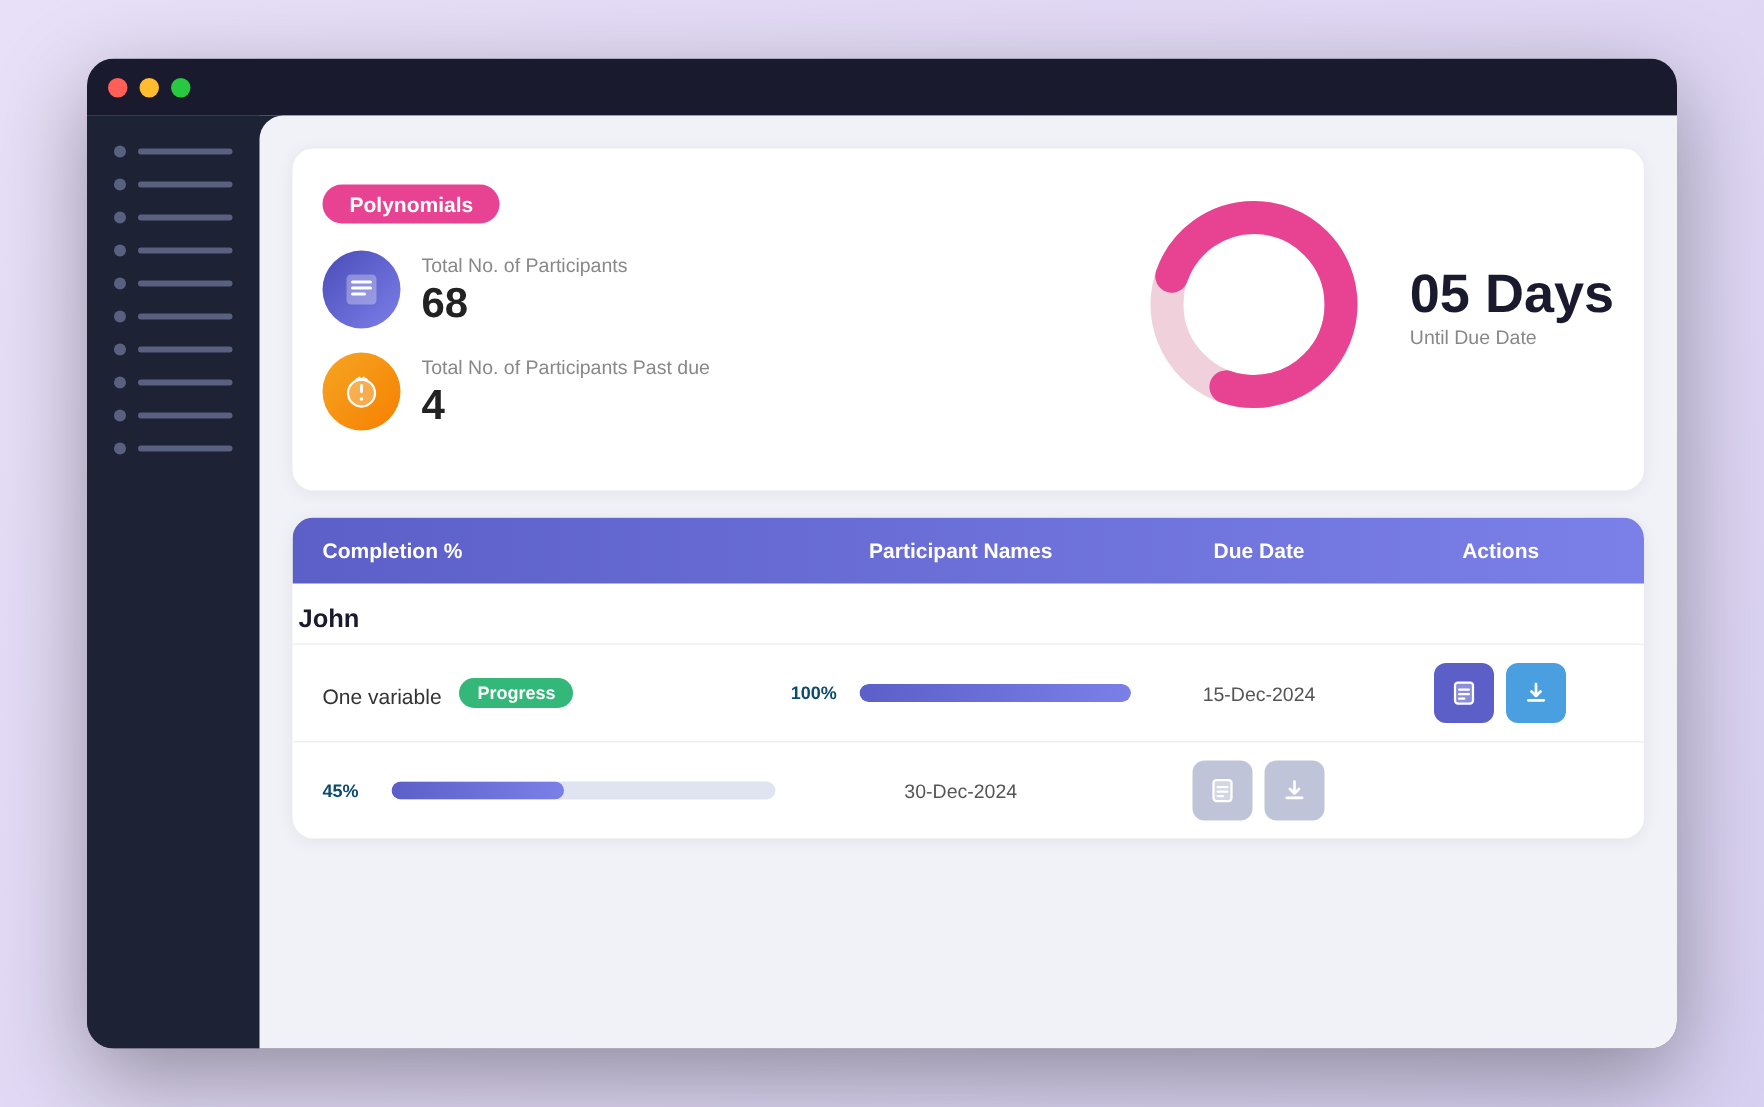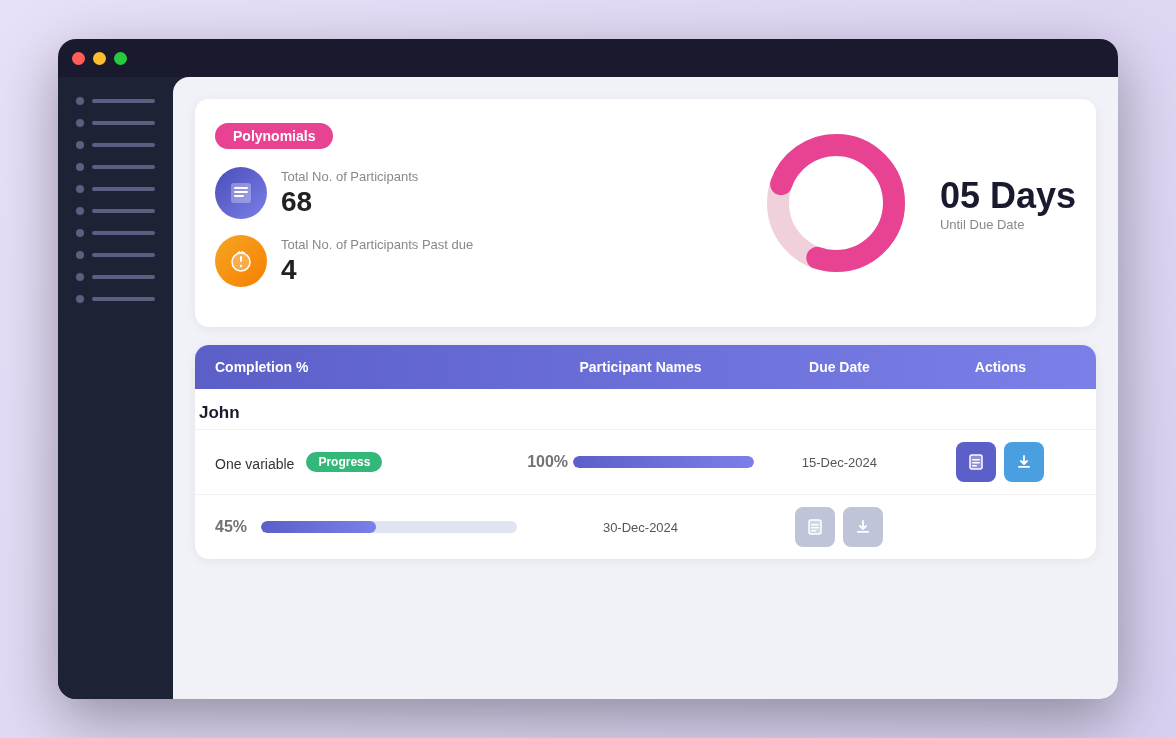--- a/index.html
+++ b/index.html
@@ -170,21 +170,21 @@
       gap: 10px;
       border-top: 1px solid #f0f0f0;
     }
     .row-name { font-size: 14px; color: #333; }
     .row-completion {
       display: flex;
       align-items: center;
       gap: 10px;
       justify-content: center;
     }
-    .completion-pct { font-size: 16px; color: #737373; font-weight: 600; width: 36px; }
+    .completion-pct { font-size: 12px; color: #0c4a6e; font-weight: 600; width: 36px; }
     .progress-bar-bg {
       flex: 1;
       height: 12px;
       border-radius: 6px;
       background: #e0e4f0;
       overflow: hidden;
     }
     .progress-bar-fill {
       height: 100%;
       border-radius: 6px;

